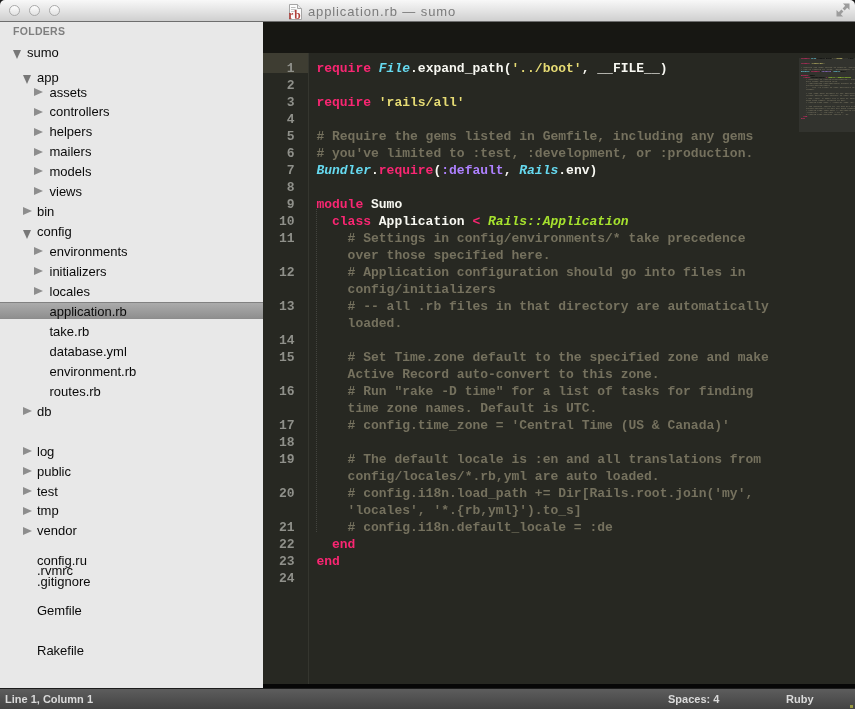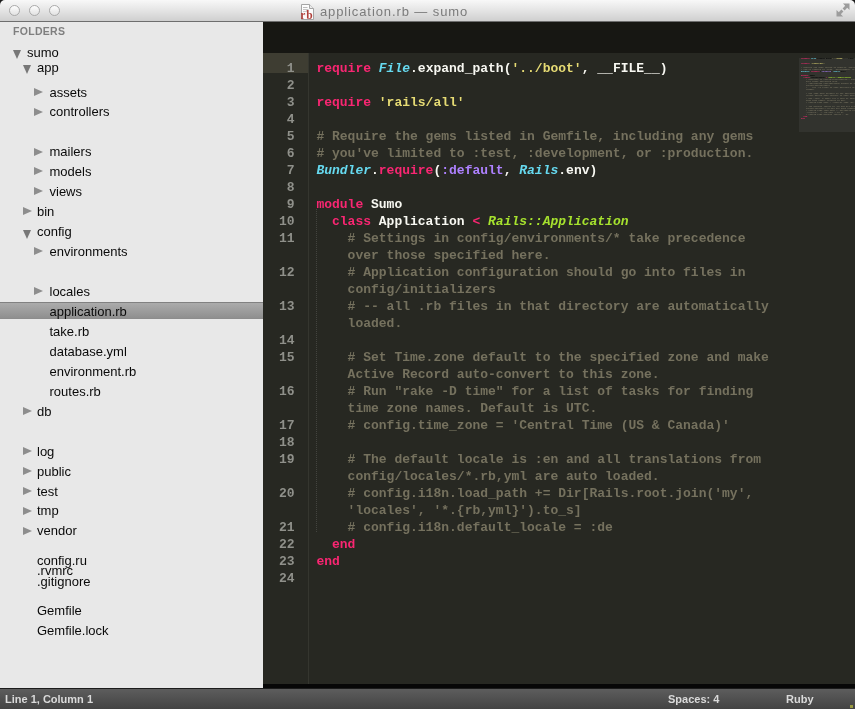--- a/index.html
+++ b/index.html
@@ -2,21 +2,21 @@
 <html><head><meta charset="utf-8">
 <style>
 html,body{margin:0;padding:0;width:855px;height:709px;background:#1a1a1a;overflow:hidden;}
 *{box-sizing:border-box;}
 #win{position:absolute;left:0;top:0;width:855px;height:709px;border-radius:5px 5px 0 0;overflow:hidden;font-family:"Liberation Sans",sans-serif;}
 
 #titlebar{position:absolute;left:0;top:0;width:855px;height:22px;
  background:linear-gradient(#f8f8f8,#e2e2e2 55%,#cfcfcf);border-bottom:1px solid #6e6e6e;}
 .tl{position:absolute;top:5px;width:11px;height:11px;border-radius:50%;
  border:1px solid #a9a9a9;background:linear-gradient(#fdfdfd,#e2e2e2);}
-#title{position:absolute;top:0;left:16px;width:737px;height:21px;line-height:22px;
+#title{position:absolute;top:0;left:4px;width:737px;height:21px;line-height:22px;
  text-align:center;font-size:13px;color:#7b7b7b;letter-spacing:0.9px;}
 #rbicon{display:inline-block;position:relative;top:4px;margin-right:6px;}
 #fsbtn{position:absolute;right:3px;top:1px;}
 
 #sidebar{position:absolute;left:0;top:22px;width:263px;height:666px;background:#e8e8e8;}
 #folders{position:absolute;left:13px;top:3px;font-size:10.5px;font-weight:bold;color:#7f7f7f;letter-spacing:0.3px;}
 .srow{position:absolute;left:0;width:263px;height:19.95px;line-height:19.95px;font-size:13px;color:#0a0a0a;}
 .srow span{position:absolute;top:0;}
 .tri-c{position:absolute;top:5.2px;width:0;height:0;border-left:9px solid #8d8d8d;border-top:4.8px solid transparent;border-bottom:4.8px solid transparent;}
 .tri-o{position:absolute;top:7.4px;width:0;height:0;border-top:9px solid #777;border-left:4.8px solid transparent;border-right:4.8px solid transparent;}
@@ -64,31 +64,35 @@
         <path d="M8.9 2.5 L15.5 2.5 L15.5 9.1 L13.2 6.8 L10.6 9.4 L8.6 7.4 L11.2 4.8 Z" fill="#9c9c9c"></path>
         <path d="M9.1 15.5 L2.5 15.5 L2.5 8.9 L4.8 11.2 L7.4 8.6 L9.4 10.6 L6.8 13.2 Z" fill="#9c9c9c"></path>
       </svg>
  </div>
  <div id="sidebar">
   <div id="folders">FOLDERS</div>
 <div class="srow" style="top:20.60px">
         <i class="tri-o" style="left:13.0px"></i>
         <span style="left:27.0px">sumo</span>
       </div>
-<div class="srow" style="top:36px">
+<div class="srow" style="top:46px">
         <i class="tri-o" style="left:23.0px"></i>
         <span style="left:37.0px">app</span>
       </div>
 <div class="srow" style="top:60.50px">
         <i class="tri-c" style="left:33.5px"></i>
         <span style="left:49.5px">assets</span>
       </div>
 <div class="srow" style="top:80.45px">
         <i class="tri-c" style="left:33.5px"></i>
         <span style="left:49.5px">controllers</span>
+      </div>
+<div class="srow" style="top:100.40px">
+        <i class="tri-c" style="left:33.5px"></i>
+        <span style="left:49.5px">helpers</span>
       </div>
 <div class="srow" style="top:120.35px">
         <i class="tri-c" style="left:33.5px"></i>
         <span style="left:49.5px">mailers</span>
       </div>
 <div class="srow" style="top:140.30px">
         <i class="tri-c" style="left:33.5px"></i>
         <span style="left:49.5px">models</span>
       </div>
 <div class="srow" style="top:160.25px">
@@ -100,20 +104,24 @@
         <span style="left:37.0px">bin</span>
       </div>
 <div class="srow" style="top:200.15px">
         <i class="tri-o" style="left:23.0px"></i>
         <span style="left:37.0px">config</span>
       </div>
 <div class="srow" style="top:220.10px">
         <i class="tri-c" style="left:33.5px"></i>
         <span style="left:49.5px">environments</span>
       </div>
+<div class="srow" style="top:240.05px">
+        <i class="tri-c" style="left:33.5px"></i>
+        <span style="left:49.5px">initializers</span>
+      </div>
 <div class="srow" style="top:260.00px">
         <i class="tri-c" style="left:33.5px"></i>
         <span style="left:49.5px">locales</span>
       </div>
 <div class="sel" style="top:280.45px"></div>
 <div class="srow" style="top:279.95px">
         <span style="left:49.5px">application.rb</span>
       </div>
 <div class="srow" style="top:299.90px">
         <span style="left:49.5px">take.rb</span>
@@ -156,22 +164,22 @@
       </div>
 <div class="srow" style="top:539.30px">
         <span style="left:37.0px">.rvmrc</span>
       </div>
 <div class="srow" style="top:529px">
         <span style="left:37.0px">config.ru</span>
       </div>
 <div class="srow" style="top:579.20px">
         <span style="left:37.0px">Gemfile</span>
       </div>
-<div class="srow" style="top:599.15px">
-        <span style="left:37.0px">Gemfile.lock</span>
+<div class="srow" style="top:619.10px">
+        <span style="left:37.0px">Rakefile</span>
       </div>
  </div>
  <div id="editor">
   <div id="lhl"></div>
   <div id="gdiv"></div>
   <div id="topstrip"></div>
   <div id="botstrip"></div>
   <div id="iguide"></div>
   <pre id="gutter">1
 2

